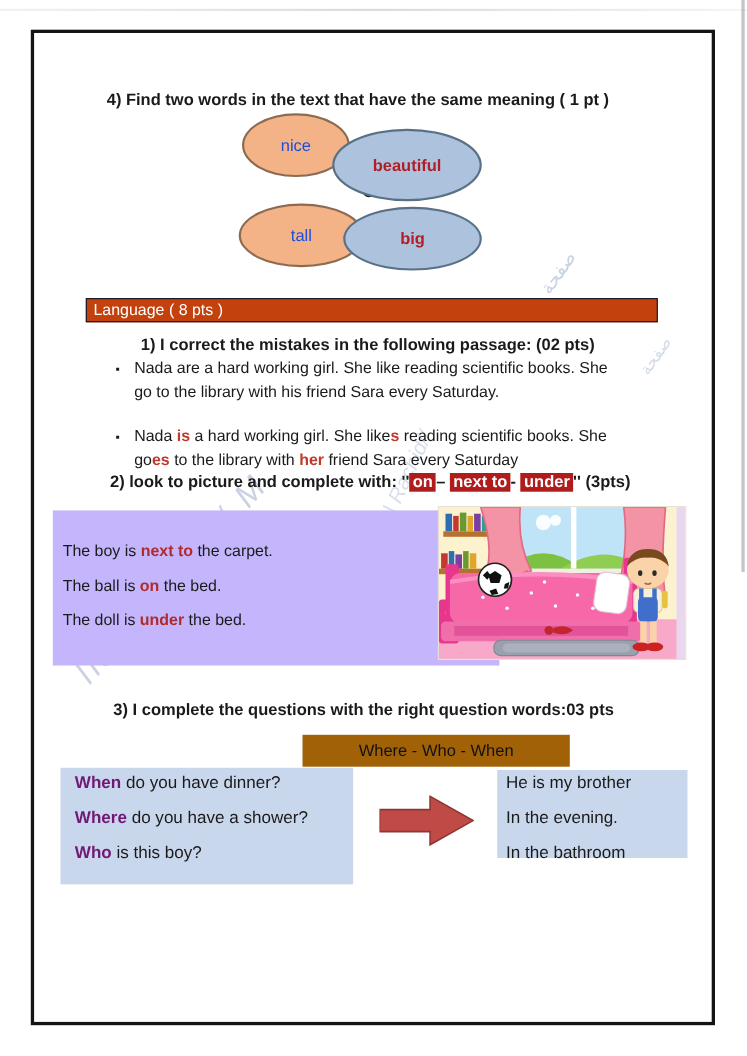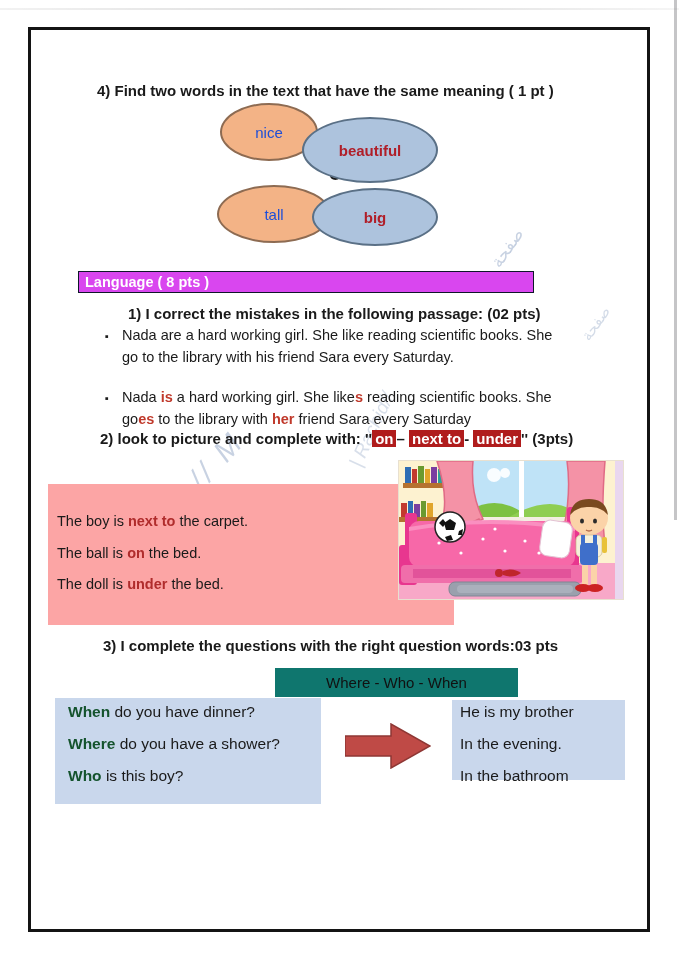--- a/index.html
+++ b/index.html
@@ -28,39 +28,39 @@
   .oval{position:absolute;border-radius:50%;display:flex;align-items:center;justify-content:center;
         font-size:15px;box-sizing:border-box;}
   .oval-orange{background:#f3b386;border:2px solid #8d6b52;color:#1d4ed8;}
   .oval-blue{background:#adc3dd;border:2px solid #5a7086;color:#b01e28;font-weight:bold;}
   .o-nice{left:220px;top:103px;width:98px;height:58px;z-index:1;}
   .o-beaut{left:302px;top:117px;width:136px;height:66px;z-index:2;}
   .o-tall{left:217px;top:185px;width:114px;height:58px;z-index:1;}
   .o-big{left:312px;top:188px;width:126px;height:58px;z-index:2;}
   .or-label{position:absolute;left:329px;top:161px;font-size:21px;font-weight:bold;}
 
-  .lang-bar{position:absolute;left:78px;top:271px;width:456px;height:22px;background:#d946ef;
-            border:1px solid #0e1729;box-sizing:border-box;color:#ffffff;font-weight:bold;
+  .lang-bar{position:absolute;left:78px;top:271px;width:520px;height:22px;background:#c2410c;
+            border:1px solid #0e1729;box-sizing:border-box;color:#ffffff;font-weight:normal;
             font-size:14.5px;line-height:20px;padding-left:6px;}
 
   .bullet{position:absolute;font-size:11px;}
-  .gray-box{position:absolute;left:48px;top:484px;width:406px;height:141px;background:#fca5a5;}
+  .gray-box{position:absolute;left:48px;top:464px;width:406px;height:141px;background:#c4b5fd;}
   .gray-box .line{font-size:14.5px;}
   .gray-box .red{color:#b02c2c;}
 
   .pic{position:absolute;left:399px;top:461px;width:224px;height:138px;background:#fdf2d0;
        outline:1px solid #e8e0d0;}
 
-  .word-bank{position:absolute;left:275px;top:668px;width:243px;height:29px;background:#0f766e;
+  .word-bank{position:absolute;left:275px;top:668px;width:243px;height:29px;background:#a16207;
              display:flex;align-items:center;justify-content:center;font-size:15px;color:#111;}
   .qa-box{position:absolute;background:#c9d7ec;}
   .qa-left{left:55px;top:698px;width:266px;height:106px;}
   .qa-right{left:452px;top:700px;width:173px;height:80px;}
   .qa-line{position:absolute;font-size:15.5px;white-space:nowrap;}
-  .qa-line .red{color:#14532d;}
+  .qa-line .red{color:#701a75;}
   .arrow-wrap{position:absolute;left:345px;top:723px;width:86px;height:46px;}
 </style>
 </head>
 <body>
 
 <div class="sheet">
   <div class="photo-top"></div>
   <div class="photo-edge"></div>
   <div class="frame"></div>
 

